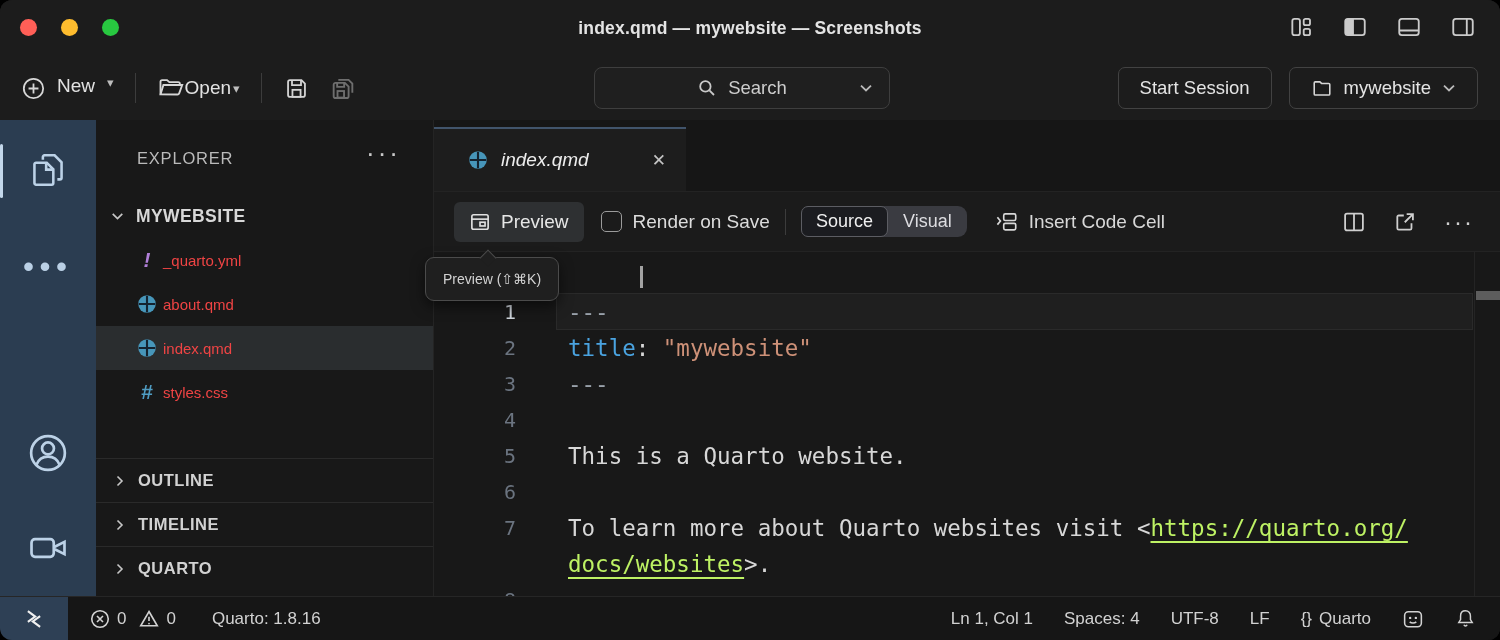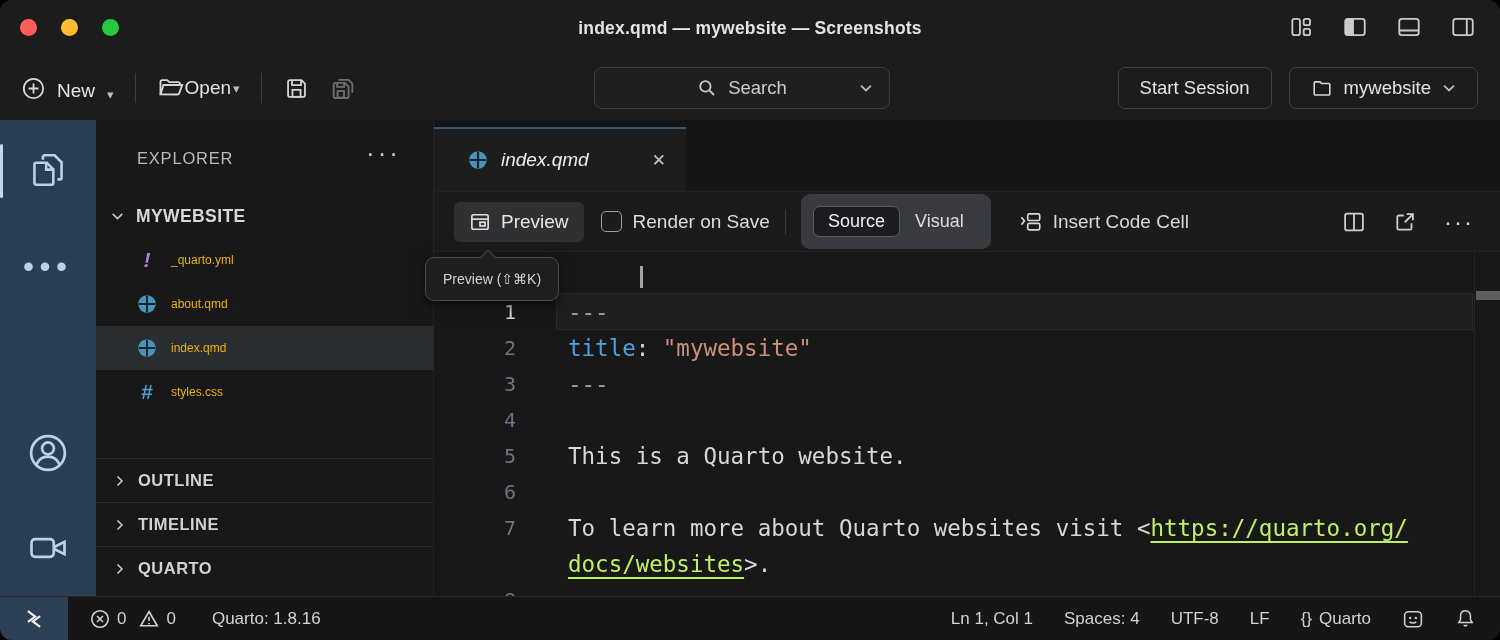--- a/index.html
+++ b/index.html
@@ -44,40 +44,40 @@
   .exp-more { position:absolute; right:32px; top:18px; font-size:26px; color:#c9c9c9; letter-spacing:3px; }
   .tree { position:absolute; top:74px; left:0; right:0; }
   .trow { height:44px; display:flex; align-items:center; position:relative; }
   .trow.sel { background:#2a2d2f; }
   .root-chevron { margin-left:13px; }
   .root-label { margin-left:10px; font-size:17.5px; font-weight:700; color:#d8d8d8; letter-spacing:.4px; }
   .ficon { width:22px; margin-left:40px; display:flex; justify-content:center; align-items:center; flex:none; }
   .fglyph { font-size:21px; font-weight:700; }
   .g-purple { color:#b07fd8; }
   .g-blue { color:#4f9cc2; }
-  .fname { margin-left:13px; font-size:12px; color:#eab308; }
+  .fname { margin-left:5px; font-size:15px; color:#ef4444; }
   .sections { position:absolute; top:338px; left:0; right:0; }
   .srow { height:44px; border-top:1px solid #2a2a2a; display:flex; align-items:center; }
   .srow svg { margin-left:16px; }
   .slabel { margin-left:10px; font-size:16.5px; font-weight:700; color:#d2d2d2; letter-spacing:.5px; }
 
   .editor { flex:1; position:relative; background:#181818; }
   .tabstrip { height:72px; background:#161616; border-bottom:1px solid #232323; position:relative; }
   .tab { position:absolute; left:0; top:7px; bottom:0; width:252px; background:#1d1d1d; border-top:2px solid #41546b;
     display:flex; align-items:center; padding-left:34px; }
   .tab-label { margin-left:13px; font-size:19px; font-style:italic; color:#ededed; }
   .tab-close { margin-left:auto; margin-right:20px; font-size:17px; color:#c4c4c4; }
 
   .edtoolbar { height:60px; background:#1b1b1b; border-bottom:1px solid #232323; display:flex; align-items:center; padding-left:20px; }
   .preview-btn { display:flex; align-items:center; gap:10px; background:#2e3032; border-radius:6px; padding:9px 15px;
     font-size:19px; color:#e6e6e6; }
   .checkbox { width:21px; height:21px; border:1.5px solid #9b9b9b; border-radius:5px; margin-left:17px; }
   .ros-label { margin-left:11px; font-size:19px; color:#dcdcdc; }
   .tdiv { width:1px; height:26px; background:#3c3c3c; margin:0 15px; }
-  .pill { display:flex; background:#3a3b41; border-radius:9px; padding:12px; }
+  .pill { display:flex; background:#3a3b41; border-radius:9px; padding:0; }
   .pill .seg { font-size:18px; padding:5px 15px; border-radius:7px; color:#dddde1; }
   .pill .seg.active { background:#1b1c20; border:1px solid #5c5d63; color:#efefef; padding:4px 14px; }
   .insert-group { display:flex; align-items:center; gap:10px; margin-left:28px; font-size:19px; color:#d8d8d8; }
   .tb-right { margin-left:auto; display:flex; align-items:center; gap:27px; padding-right:26px; }
   .more-dots { color:#cfcfcf; font-size:24px; letter-spacing:2px; line-height:10px; }
 
   .codearea { position:absolute; top:132px; left:0; right:0; bottom:0; overflow:hidden; }
   .rows { padding-top:42px; position:relative; }
   .crow { height:36px; position:relative; display:flex; align-items:center; }
   .gut { width:82px; text-align:right; font-family:"DejaVu Sans Mono",monospace; font-size:20px; color:#6b7480; flex:none; }
@@ -146,21 +146,21 @@
         <svg class="icon" width="26" height="26" viewBox="0 0 24 24" fill="none" stroke="#cbcbcb" stroke-width="1.7">
           <rect x="3" y="4.5" width="18" height="15" rx="2.4"></rect>
             <path d="M15.5 4.5 V19.5"></path>
         </svg>
       </span>
     </div>
   </div>
 
   <div class="actionbar">
     <div class="ab-left">
-      <span style="display:flex;align-items:flex-end;gap:10px">
+      <span style="display:flex;align-items:flex-start;gap:10px">
         <svg class="icon" width="27" height="27" viewBox="0 0 24 24" fill="none" stroke="#d6d6d6" stroke-width="1.6">
           <circle cx="12" cy="12" r="8.6"></circle>
             <path d="M12 7.6 V16.4 M7.6 12 H16.4"></path>
         </svg>
         <span class="ab-label">New</span>
         <span class="caret">▾</span>
       </span>
       <div class="vdiv"></div>
       <span style="display:flex;align-items:center;">
         <svg class="icon" width="28" height="28" viewBox="0 0 24 24" fill="none" stroke="#d6d6d6" stroke-width="1.6">

